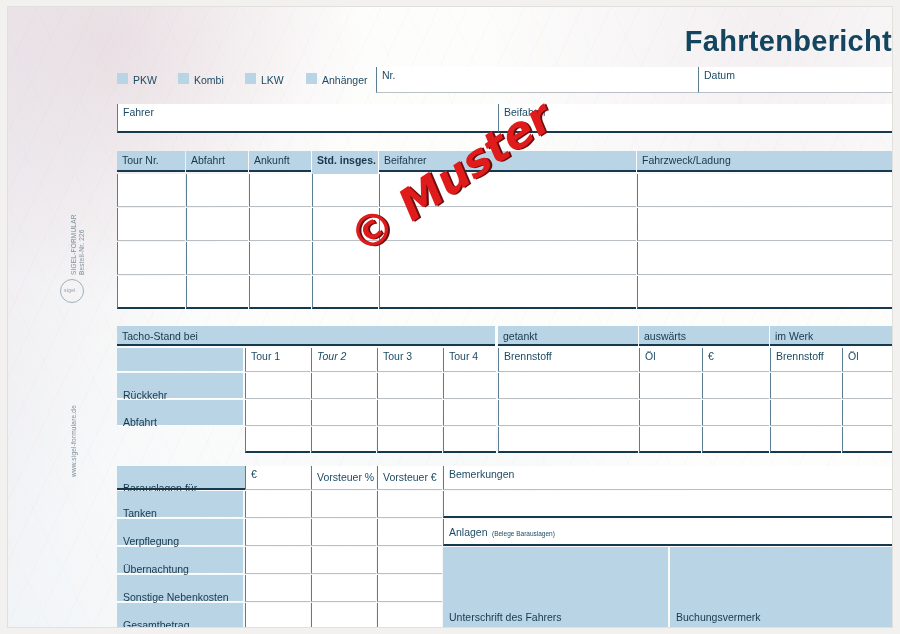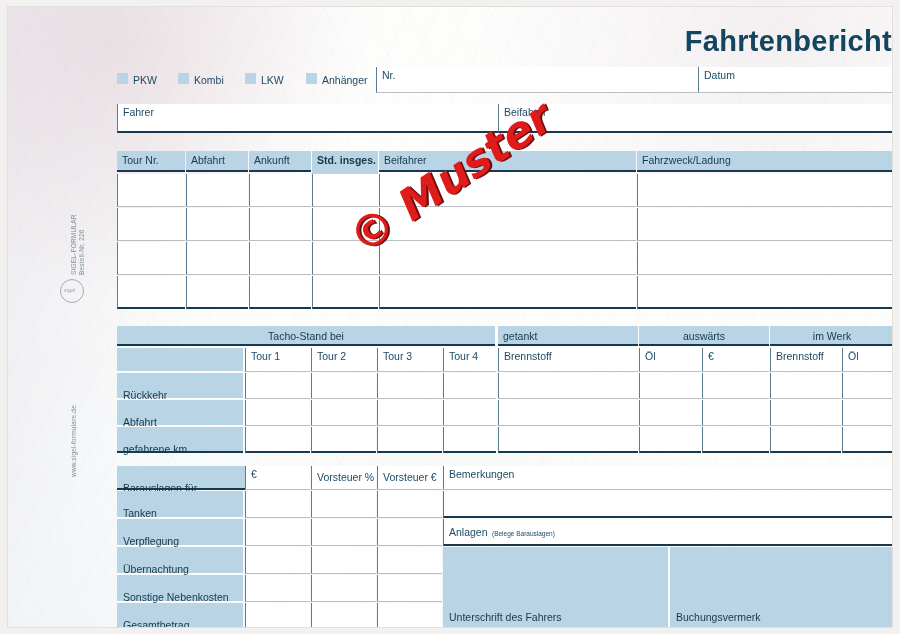--- a/index.html
+++ b/index.html
@@ -47,21 +47,21 @@
   }
   .tiny{font-size:6.5px;}
   .hd{ 
     background:#b9d4e4;
     border-bottom:2px solid #16394f;
     box-sizing:border-box;
     padding:3px 5px 0 5px;
     font-size:10.5px;color:#16384d;
     overflow:hidden;white-space:nowrap;
   }
-  .hd.ctr{text-align:center;}
+  .hd.ctr{}
   .inp{ 
     background:#ffffff;
     border-bottom:1px solid #b9bfc2;
     border-left:1px solid #5b7d93;
     box-sizing:border-box;
   }
   .inp.hardbot{border-bottom:2px solid #16394f;}
   .inp.lbl-in{padding:2px 5px 0 5px;font-size:10.5px;color:#1d4a64;white-space:nowrap;}
   .rowlbl{ 
     background:#b9d4e4;
@@ -194,21 +194,21 @@
     <div class="fld inp hardbot" style="left:271px;top:269px;width:257px;height:33px;"></div>
     <div class="fld inp hardbot" style="left:529px;top:269px;width:257px;height:33px;"></div>
 
     <div class="fld hd ctr" style="left:9px;top:319px;width:378px;height:20px;line-height:15px;">Tacho-Stand bei</div>
     <div class="fld hd" style="left:390px;top:319px;width:140px;height:20px;line-height:15px;">getankt</div>
     <div class="fld hd ctr" style="left:531px;top:319px;width:130px;height:20px;line-height:15px;">auswärts</div>
     <div class="fld hd ctr" style="left:662px;top:319px;width:124px;height:20px;line-height:15px;">im Werk</div>
 
     <div class="fld rowlbl" style="left:9px;top:341px;width:126px;height:24px;"></div>
     <div class="fld inp lbl-in" style="left:137px;top:341px;width:65px;height:24px;">Tour 1</div>
-    <div class="fld inp lbl-in" style="left:203px;top:341px;width:65px;height:24px;">Tour 2</div>
+    <div class="fld inp lbl-in" style="left:203px;top:341px;width:65px;height:24px;font-style:italic;">Tour 2</div>
     <div class="fld inp lbl-in" style="left:269px;top:341px;width:65px;height:24px;">Tour 3</div>
     <div class="fld inp lbl-in" style="left:335px;top:341px;width:53px;height:24px;">Tour 4</div>
     <div class="fld inp lbl-in" style="left:390px;top:341px;width:140px;height:24px;">Brennstoff</div>
     <div class="fld inp lbl-in" style="left:531px;top:341px;width:62px;height:24px;">Öl</div>
     <div class="fld inp lbl-in" style="left:594px;top:341px;width:67px;height:24px;">€</div>
     <div class="fld inp lbl-in" style="left:662px;top:341px;width:71px;height:24px;">Brennstoff</div>
     <div class="fld inp lbl-in" style="left:734px;top:341px;width:52px;height:24px;">Öl</div>
 
     <div class="fld rowlbl" style="left:9px;top:366px;width:126px;height:26px;">Rückkehr</div>
     <div class="fld inp" style="left:137px;top:366px;width:65px;height:26px;"></div>
@@ -225,21 +225,20 @@
     <div class="fld inp" style="left:137px;top:393px;width:65px;height:26px;"></div>
     <div class="fld inp" style="left:203px;top:393px;width:65px;height:26px;"></div>
     <div class="fld inp" style="left:269px;top:393px;width:65px;height:26px;"></div>
     <div class="fld inp" style="left:335px;top:393px;width:53px;height:26px;"></div>
     <div class="fld inp" style="left:390px;top:393px;width:140px;height:26px;"></div>
     <div class="fld inp" style="left:531px;top:393px;width:62px;height:26px;"></div>
     <div class="fld inp" style="left:594px;top:393px;width:67px;height:26px;"></div>
     <div class="fld inp" style="left:662px;top:393px;width:71px;height:26px;"></div>
     <div class="fld inp" style="left:734px;top:393px;width:52px;height:26px;"></div>
 
-    <div class="fld rowlbl hardbot" style="left:9px;top:420px;width:126px;height:26px;">gefahrene km</div>
     <div class="fld inp hardbot" style="left:137px;top:420px;width:65px;height:26px;"></div>
     <div class="fld inp hardbot" style="left:203px;top:420px;width:65px;height:26px;"></div>
     <div class="fld inp hardbot" style="left:269px;top:420px;width:65px;height:26px;"></div>
     <div class="fld inp hardbot" style="left:335px;top:420px;width:53px;height:26px;"></div>
     <div class="fld inp hardbot" style="left:390px;top:420px;width:140px;height:26px;"></div>
     <div class="fld inp hardbot" style="left:531px;top:420px;width:62px;height:26px;"></div>
     <div class="fld inp hardbot" style="left:594px;top:420px;width:67px;height:26px;"></div>
     <div class="fld inp hardbot" style="left:662px;top:420px;width:71px;height:26px;"></div>
     <div class="fld inp hardbot" style="left:734px;top:420px;width:52px;height:26px;"></div>
 

